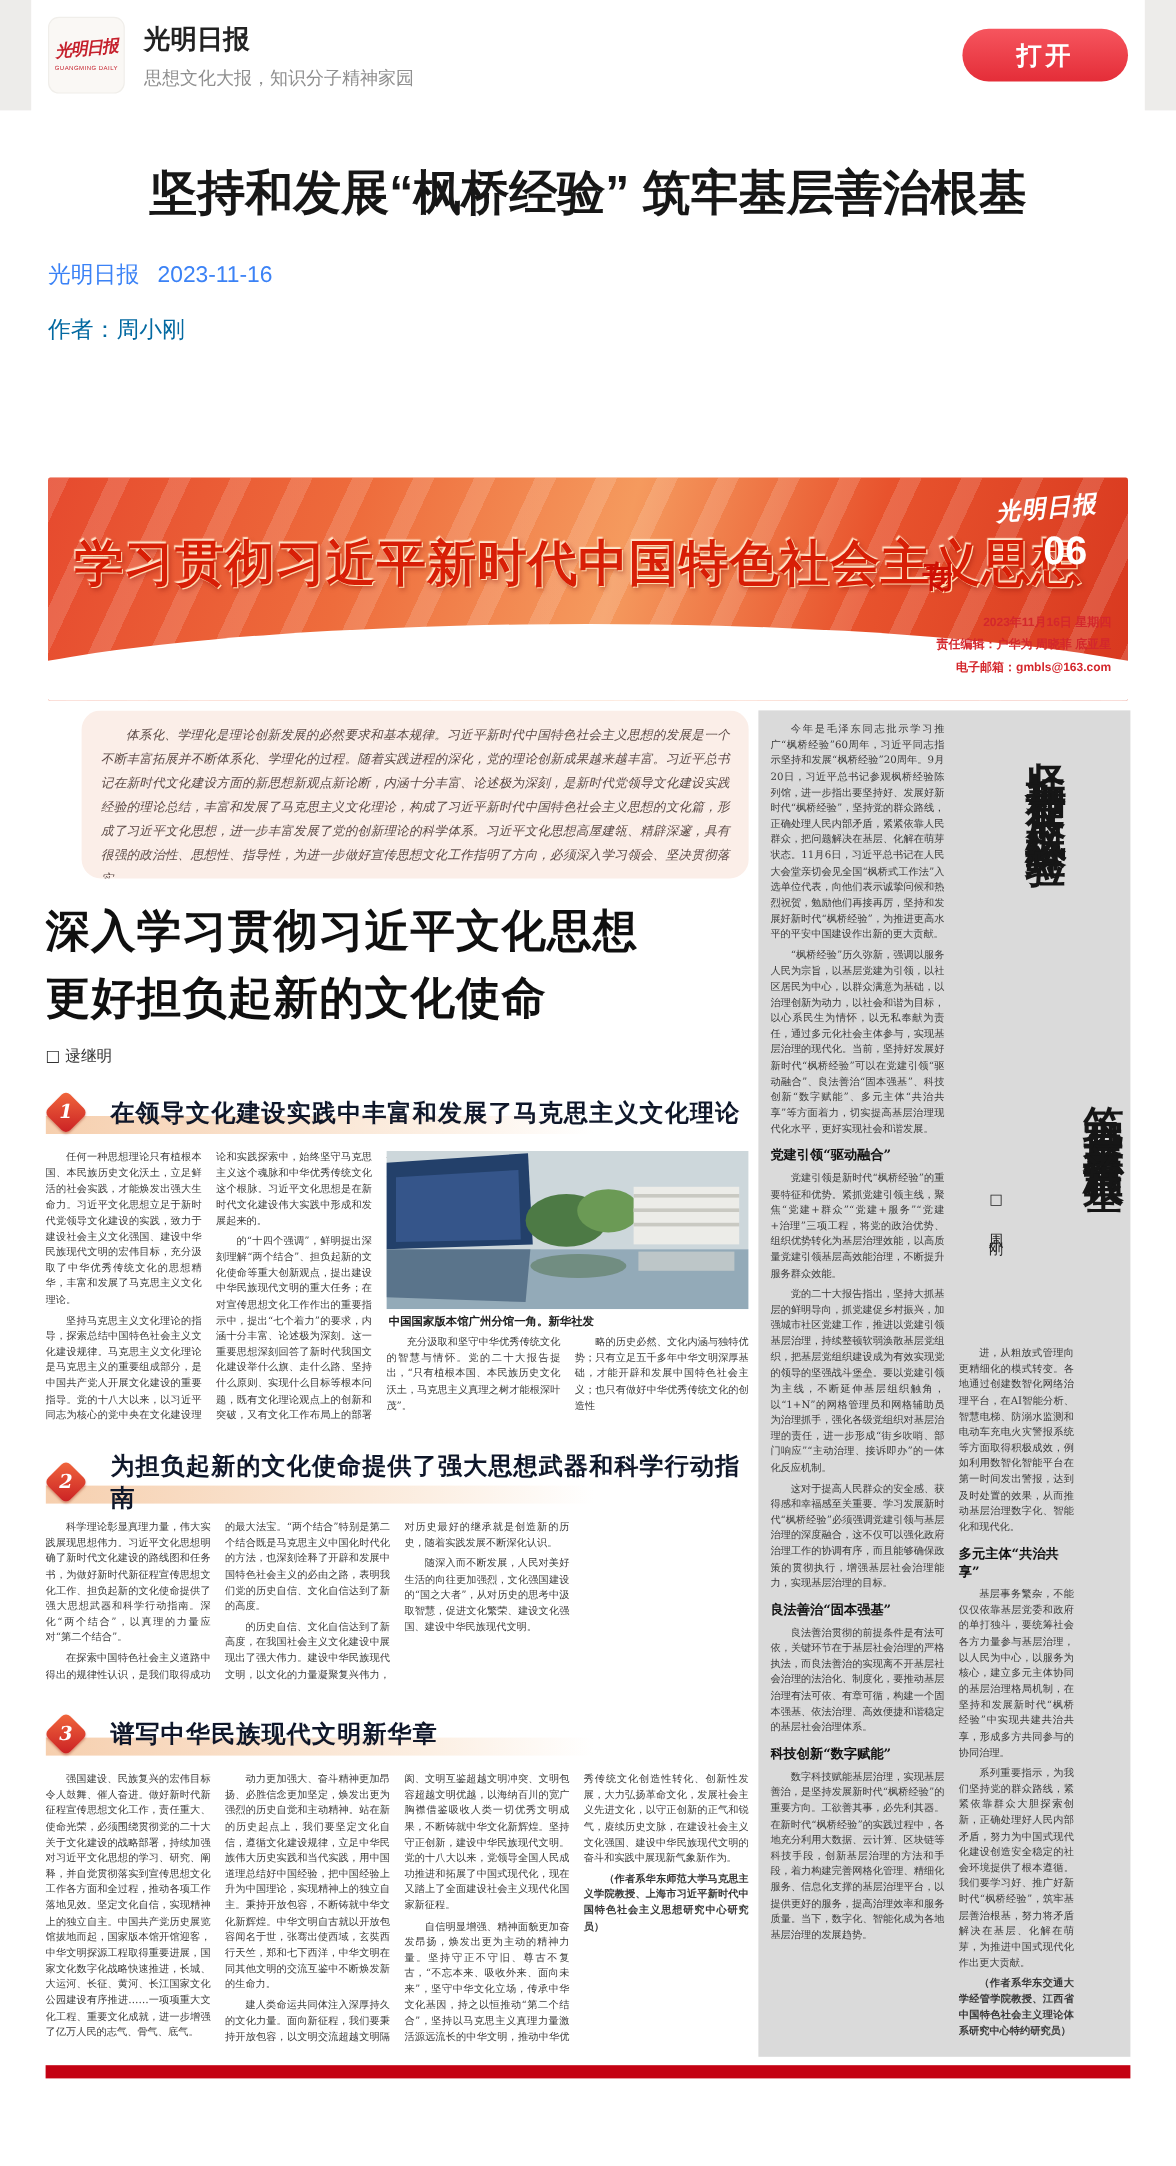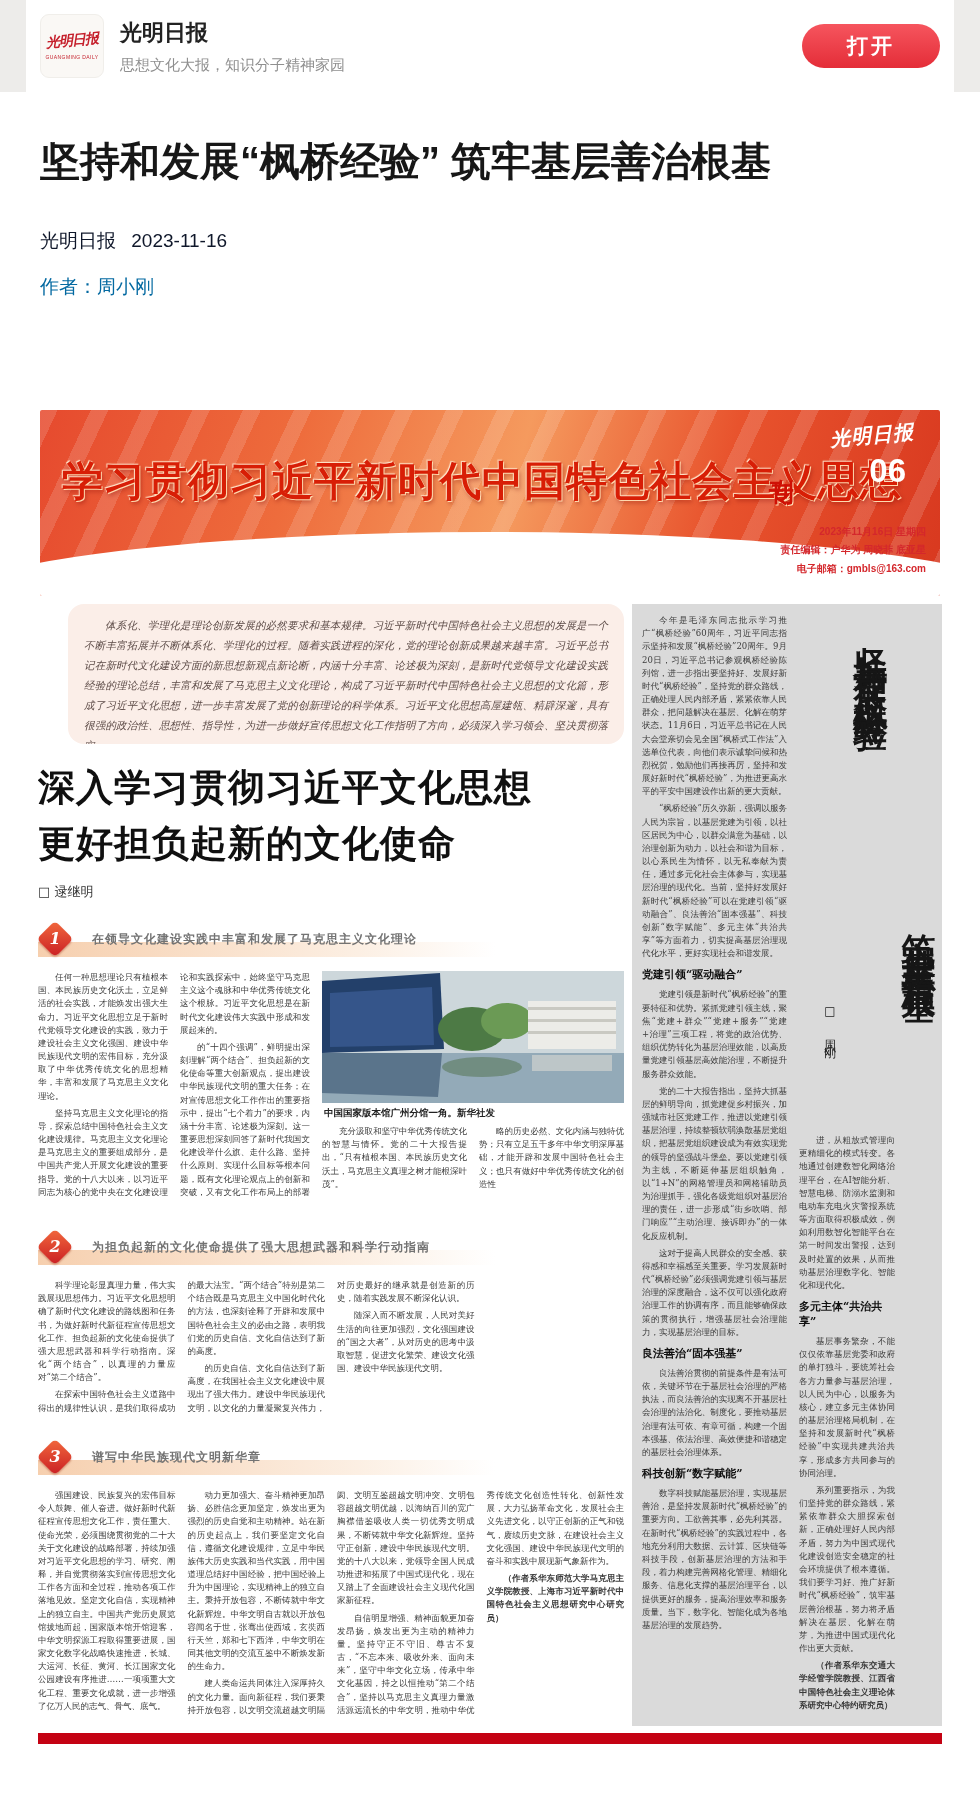--- a/index.html
+++ b/index.html
@@ -15,22 +15,22 @@
            font-size:14px;letter-spacing:-1px;transform:rotate(-5deg);white-space:nowrap;}
   .logo-en{color:#c5202c;font-size:5px;letter-spacing:.4px;margin-top:4px;}
   .hdr-txt{margin-left:16px;}
   .hdr-title{font-size:22px;font-weight:700;color:#222;}
   .hdr-tag{font-size:15px;color:#8f8f8f;margin-top:8px;}
   .open-btn{margin-left:auto;width:138px;height:44px;border:none;border-radius:23px;
             background:linear-gradient(180deg,#f6555e,#e42d38);color:#fff;font-size:21px;
             letter-spacing:3px;font-family:inherit;cursor:pointer;font-weight:bold;}
 
   
-  .post-title{margin:38px 40px 0;font-size:40px;font-weight:700;color:#171717;line-height:1.55;}
-  .post-meta{margin:36px 40px 0;font-size:19px;color:#0f172a;}
+  .post-title{margin:38px 40px 0;font-size:40px;font-weight:700;color:#171717;line-height:1.55;text-align:center;}
+  .post-meta{margin:24px 40px 0;font-size:19px;color:#3b82f6;}
   .post-meta .d{margin-left:10px;}
   .post-author{margin:20px 40px 0;font-size:19px;color:#0369a1;}
 
   
   .banner{position:relative;margin:110px 40px 0;height:186px;overflow:hidden;border-radius:2px;
           background:linear-gradient(105deg,#e64a2e 0%,#ee6c3c 28%,#f59a5e 52%,#e8532d 74%,#d8381f 100%);}
   .banner::before{content:"";position:absolute;inset:0;
           background:repeating-linear-gradient(115deg,rgba(255,255,255,.14) 0 16px,rgba(255,255,255,0) 16px 46px);}
   .banner::after{content:"";position:absolute;left:-12%;bottom:-86px;width:124%;height:150px;
           background:#fff;border-radius:50%;}
@@ -63,22 +63,22 @@
         letter-spacing:1px;}
   .byline{margin-top:12px;font-size:13px;color:#333;}
   .sec-head{position:relative;margin-top:18px;height:40px;display:flex;align-items:center;}
   .sec-head::before{content:"";position:absolute;left:0;bottom:2px;width:78%;height:15px;
         background:linear-gradient(90deg,#f6cfae,#fcefe3 70%,rgba(255,255,255,0));}
   .diamond{position:relative;z-index:1;width:26px;height:26px;margin-left:4px;border-radius:5px;
         transform:rotate(45deg);background:linear-gradient(135deg,#f2693d,#c91e23);
         box-shadow:1px 1px 2px rgba(150,30,10,.4);}
   .diamond span{display:block;transform:rotate(-45deg);width:26px;line-height:26px;text-align:center;
         color:#fff;font-style:italic;font-weight:700;font-size:16px;}
-  .sec-title{position:relative;z-index:1;margin-left:24px;font-size:12px;font-weight:700;
-        color:#737373;letter-spacing:1px;}
+  .sec-title{position:relative;z-index:1;margin-left:24px;font-size:20px;font-weight:700;
+        color:#0f172a;letter-spacing:1px;}
   .s1-body{margin-top:12px;display:flex;gap:12px;height:238px;overflow:hidden;}
   .s1-left{width:272px;column-count:2;column-gap:12px;column-fill:auto;height:238px;}
   .s1-right{width:302px;}
   .photo{width:302px;height:132px;display:block;}
   .cap-row{display:flex;justify-content:flex-start;margin:4px 2px 5px;font-size:9.5px;font-weight:700;color:#222;}
   .s1-rcols{column-count:2;column-gap:12px;column-fill:auto;height:92px;overflow:hidden;}
   .s2-body{margin-top:12px;column-count:4;column-gap:12px;column-fill:auto;height:140px;overflow:hidden;}
   .s3-body{margin-top:12px;column-count:4;column-gap:12px;column-fill:auto;height:234px;overflow:hidden;}
   .art-credit{font-weight:700;text-indent:2em;}
 

